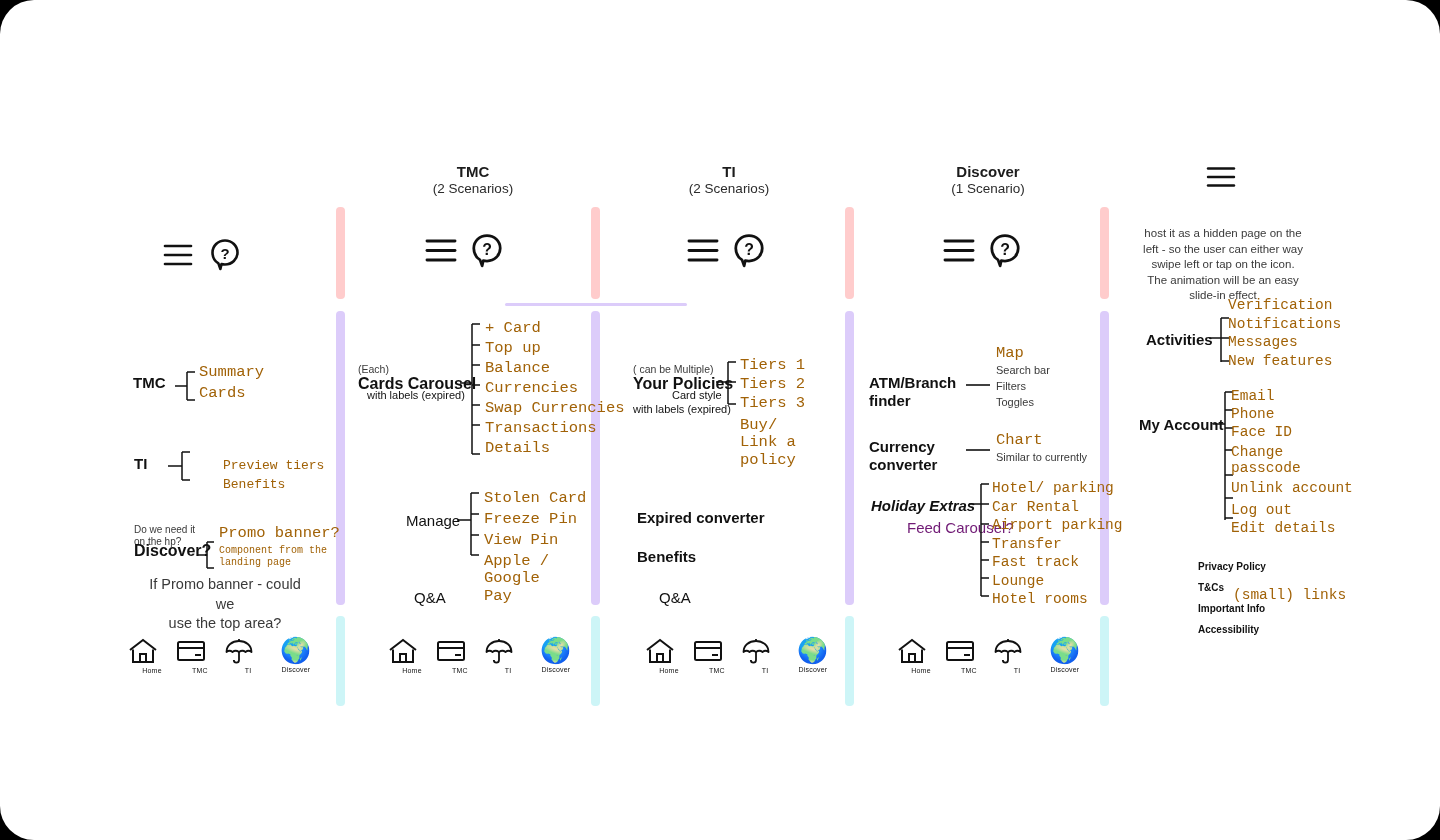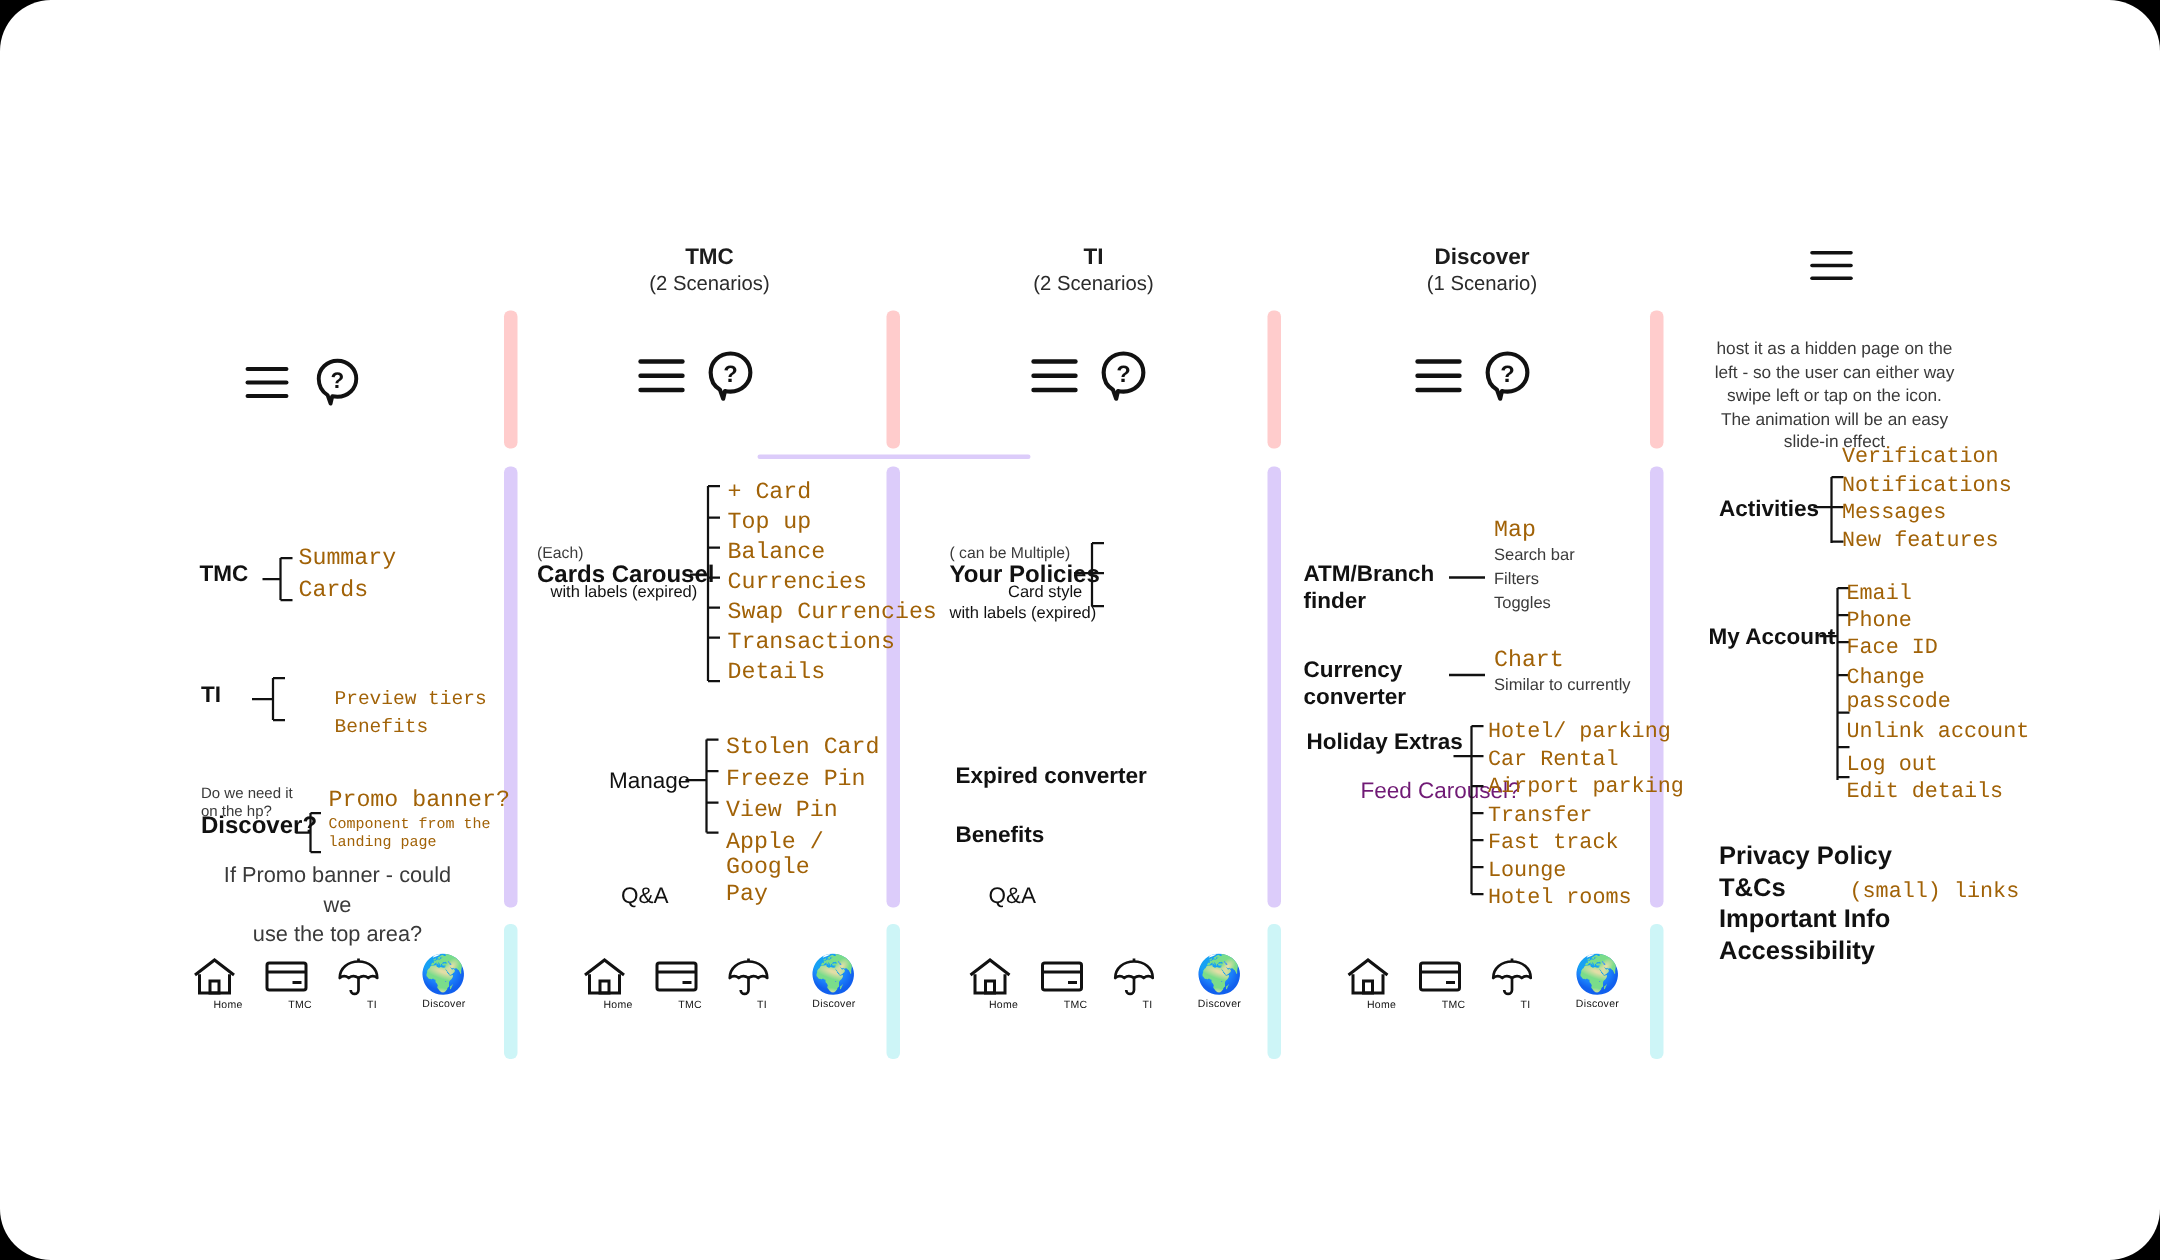--- a/index.html
+++ b/index.html
@@ -278,20 +278,26 @@
   <div class="node grey" style="left:633px;top:363px;font-size:10.5px;">( can be Multiple)</div>
   <div class="node b dark" style="left:633px;top:375px;font-size:16px;">Your Policies</div>
   <div class="node dark" style="left:672px;top:389px;font-size:11px;">Card style</div>
   <div class="node dark" style="left:633px;top:403px;font-size:11px;">with labels (expired)</div>
   <div class="abs" style="left:716px;top:358px;">
     <svg width="26" height="52" viewBox="0 0 26 52">
         <path d="M0 24h12M12 4v42" fill="none" stroke="#111" stroke-width="1.5"></path>
         <path d="M12 4h8M12 24h8M12 46h8" fill="none" stroke="#111" stroke-width="1.5"></path>
       </svg>
   </div>
+  <div class="leafs" style="left:740px;top:357px;font-size:15.5px;">
+    <div class="leaf lav" style="height:19px;">Tiers 1</div>
+    <div class="leaf lav" style="height:19px;">Tiers 2</div>
+    <div class="leaf lav" style="height:19px;">Tiers 3</div>
+    <div class="leaf lav" style="width:76px;white-space:normal;margin-top:3px;">Buy/ Link a policy</div>
+  </div>
 
   <div class="node b dark" style="left:637px;top:509px;font-size:15px;">Expired converter</div>
   <div class="node b dark" style="left:637px;top:548px;font-size:15px;">Benefits</div>
   <div class="node dark" style="left:659px;top:589px;font-size:15px;">Q&amp;A</div>
 
   <div class="navwrap" style="left:645px;top:638px;">
     <div class="navitem">
       <svg width="30" height="26" viewBox="0 0 30 26">
           <path d="M2 12L15 2l13 10" fill="none" stroke="#111" stroke-width="2"></path>
           <path d="M5 11.5V24h20V11.5" fill="none" stroke="#111" stroke-width="2"></path>
@@ -338,21 +344,21 @@
   <div class="abs" style="left:966px;top:448px;">
     <svg width="24" height="4" viewBox="0 0 24 4">
         <line x1="0" y1="2" x2="24" y2="2" stroke="#111" stroke-width="1.6"></line>
       </svg>
   </div>
   <div class="leafs" style="left:996px;top:432px;">
     <div class="leaf lav" style="font-size:15.5px;">Chart</div>
     <div class="leaf grey sm" style="margin-top:2px;">Similar to currently</div>
   </div>
 
-  <div class="node b dark" style="left:871px;top:486px;font-size:15px;">Holiday Extras</div>
+  <div class="node b dark" style="left:871px;top:497px;font-size:15px;font-style:italic;">Holiday Extras</div>
   <div class="node pinkish" style="left:871px;top:519px;font-size:15px;">Feed Carousel?</div>
   <div class="abs" style="left:969px;top:480px;">
     <svg width="26" height="120" viewBox="0 0 26 120">
         <path d="M0 24h12M12 4v112" fill="none" stroke="#111" stroke-width="1.5"></path>
         <path d="M12 4h8M12 24h8M12 44h8M12 62h8M12 80h8M12 98h8M12 116h8" fill="none" stroke="#111" stroke-width="1.5"></path>
       </svg>
   </div>
   <div class="leafs" style="left:992px;top:480px;font-size:14.5px;">
     <div class="leaf lav" style="height:18.5px;">Hotel/ parking</div>
     <div class="leaf lav" style="height:18.5px;">Car Rental</div>
@@ -420,21 +426,21 @@
   <div class="leafs" style="left:1231px;top:388px;font-size:14.5px;">
     <div class="leaf lav" style="height:18px;">Email</div>
     <div class="leaf lav" style="height:18px;">Phone</div>
     <div class="leaf lav" style="height:20px;">Face ID</div>
     <div class="leaf lav" style="width:58px;white-space:normal;height:36px;">Change passcode</div>
     <div class="leaf lav" style="height:22px;">Unlink account</div>
     <div class="leaf lav" style="height:18px;">Log out</div>
     <div class="leaf lav" style="height:18px;">Edit details</div>
   </div>
 
-  <div class="leafs" style="left:1146px;top:561px;font-size:17px;">
+  <div class="leafs" style="left:1198px;top:561px;font-size:10px;">
     <div class="leaf b dark" style="height:21px;">Privacy Policy</div>
     <div class="leaf b dark" style="height:21px;">T&amp;Cs</div>
     <div class="leaf b dark" style="height:21px;">Important Info</div>
     <div class="leaf b dark" style="height:21px;">Accessibility</div>
   </div>
   <div class="node lav" style="left:1233px;top:587px;font-size:14.5px;">(small) links</div>
 
 </div>
 
 </body></html>

